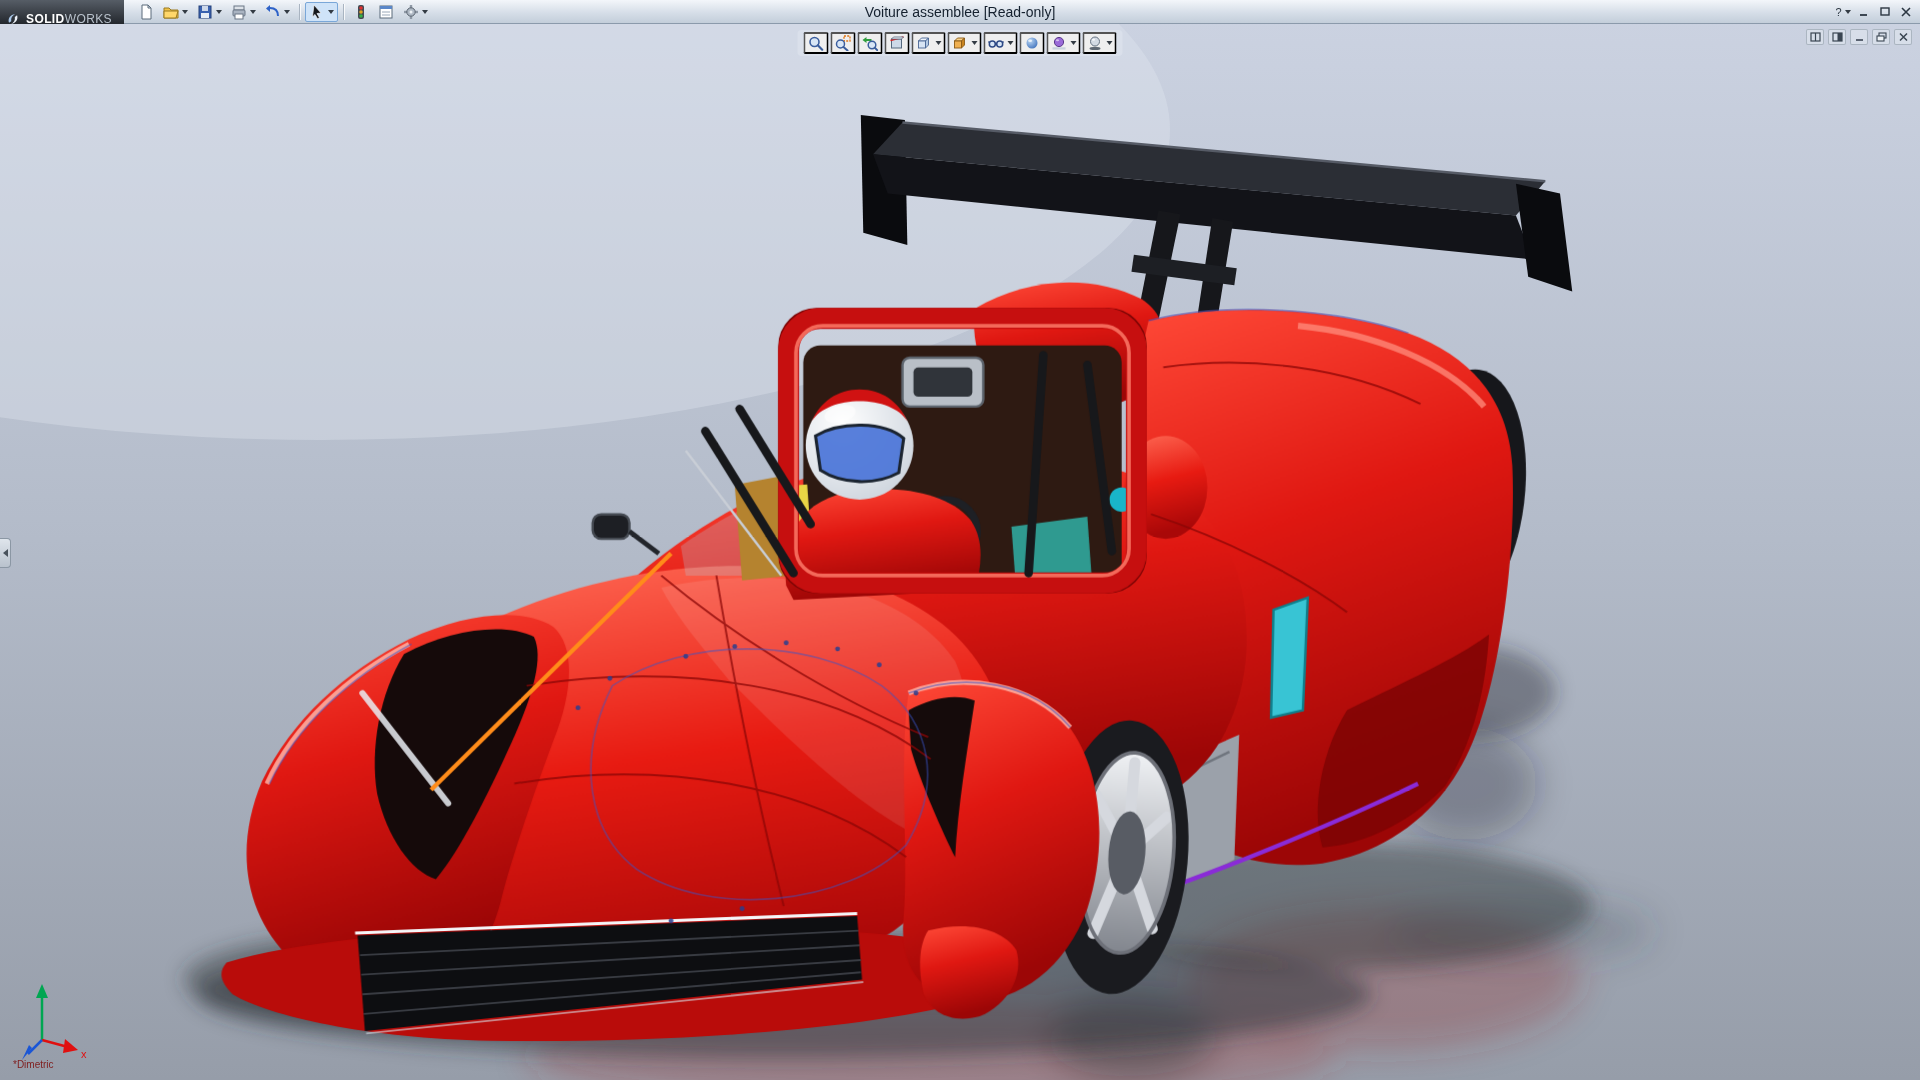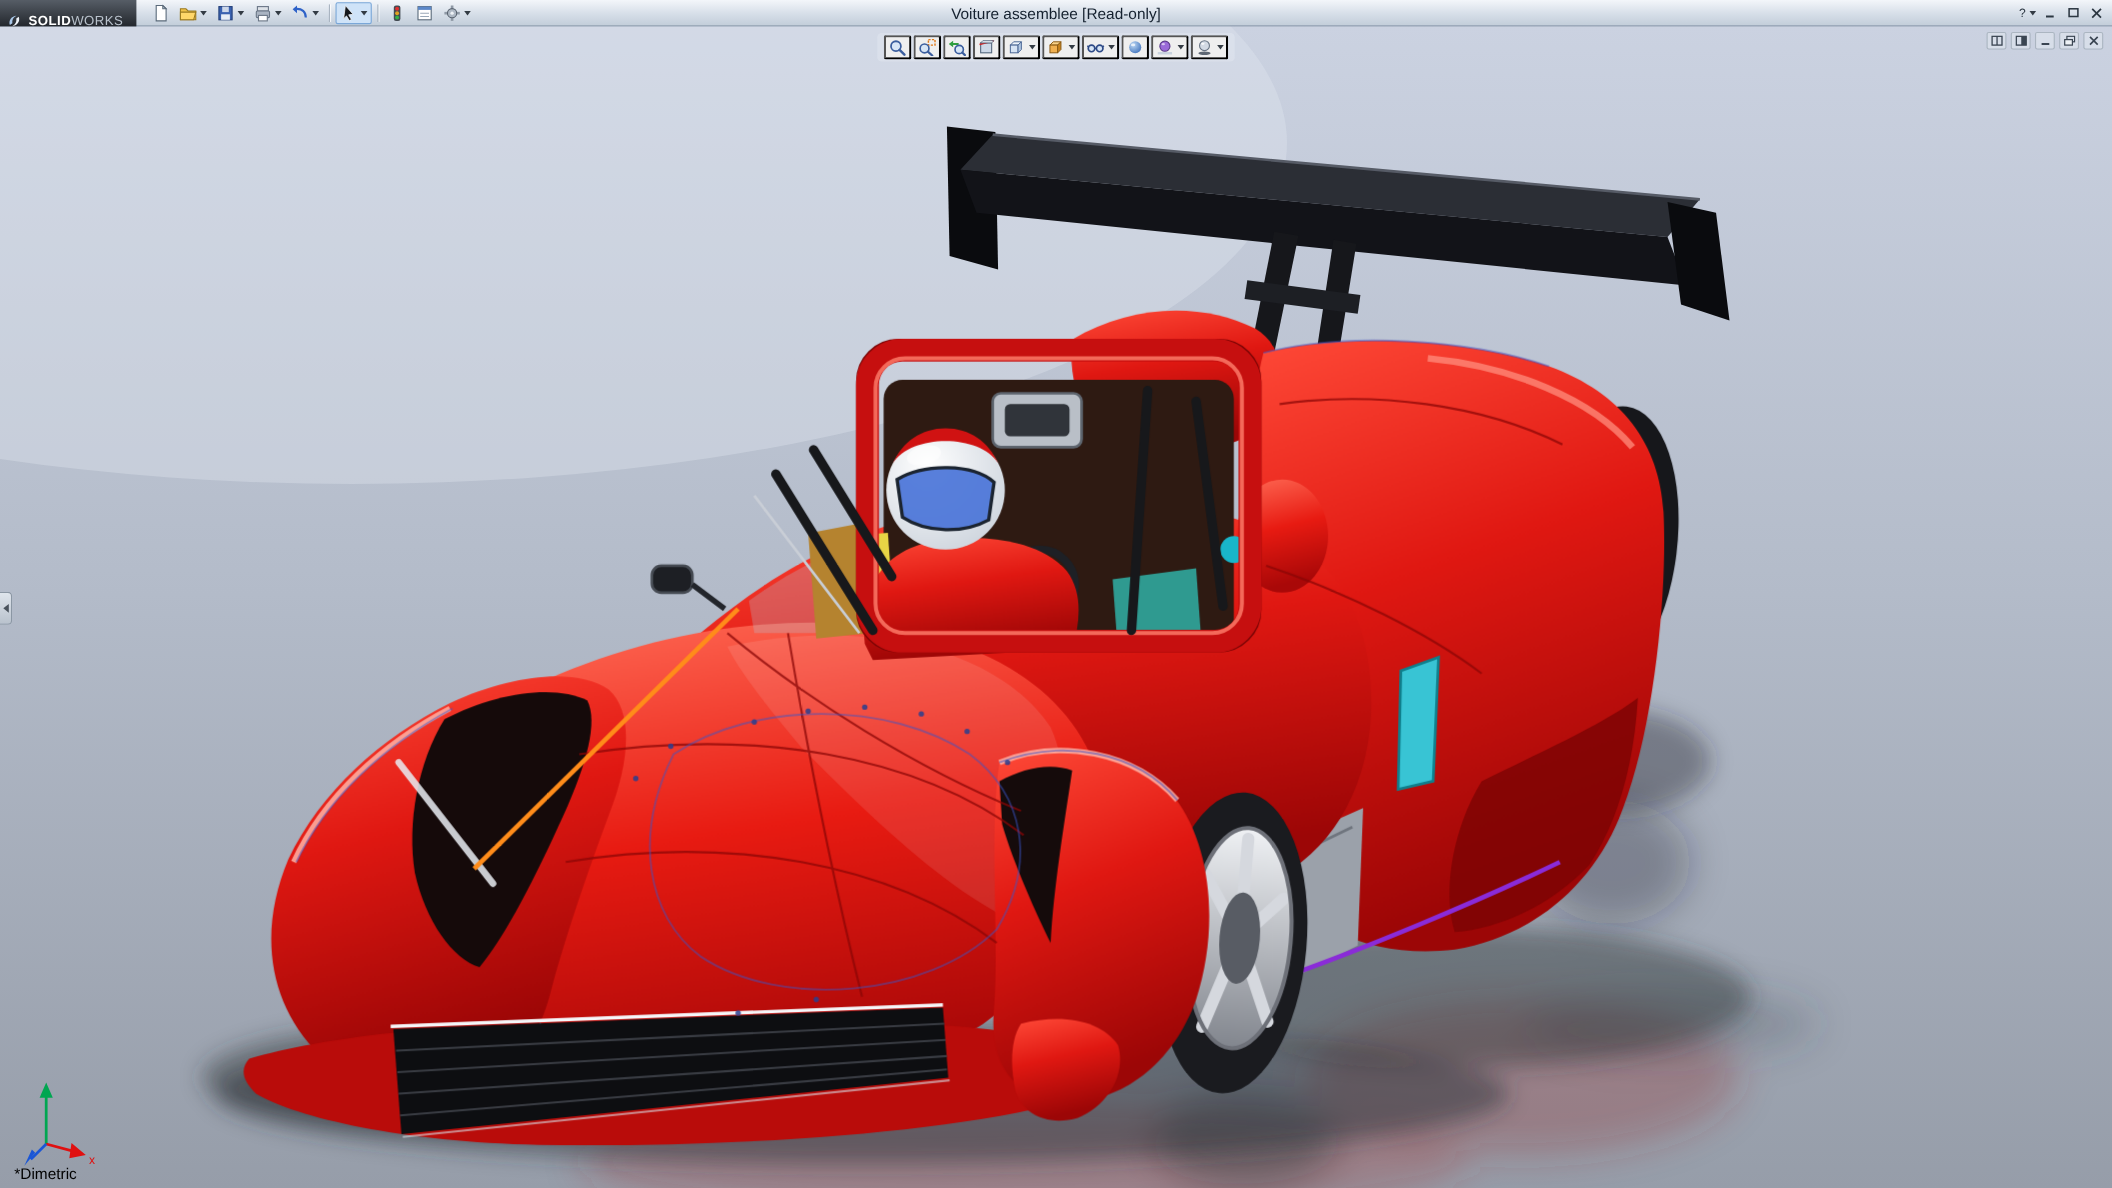--- a/index.html
+++ b/index.html
@@ -27,21 +27,21 @@
     background:rgba(248,251,255,.22);border-radius:4px;padding:2px 6px;z-index:20}
   .hbtn{display:flex;align-items:center;height:22px;padding:0 2px;border-radius:2px}
   
   .doc-controls{position:absolute;top:29px;right:8px;display:flex;gap:4px;z-index:20}
   .dbtn{width:18px;height:16px;display:flex;align-items:center;justify-content:center;
     background:rgba(240,245,250,.35);border:1px solid rgba(90,105,120,.35);border-radius:2px}
   
   .side-tab{position:absolute;left:0;top:538px;width:11px;height:30px;background:linear-gradient(#dfe5ec,#b9c2cd);
     border:1px solid #8b97a4;border-left:none;border-radius:0 4px 4px 0;display:flex;align-items:center;justify-content:center;z-index:20}
   .side-tab::after{content:"";width:0;height:0;border-top:4px solid transparent;border-bottom:4px solid transparent;border-right:5px solid #49525c}
-  .view-label{position:absolute;left:13px;top:1059px;font-size:14px;color:#000000;z-index:20}
+  .view-label{position:absolute;left:13px;top:1059px;font-size:10px;color:#7f1d1d;z-index:20}
   .triad{position:absolute;left:14px;top:978px;z-index:20}
 </style>
 </head>
 <body>
 
 <svg id="viewport-canvas" width="1920" height="1080" viewBox="0 0 1920 1080">
   <defs>
     <linearGradient id="bg" x1="0" y1="0" x2="0" y2="1">
       <stop offset="0" stop-color="#ccd3e2"></stop>
         <stop offset="0.5" stop-color="#b3bbc9"></stop>

